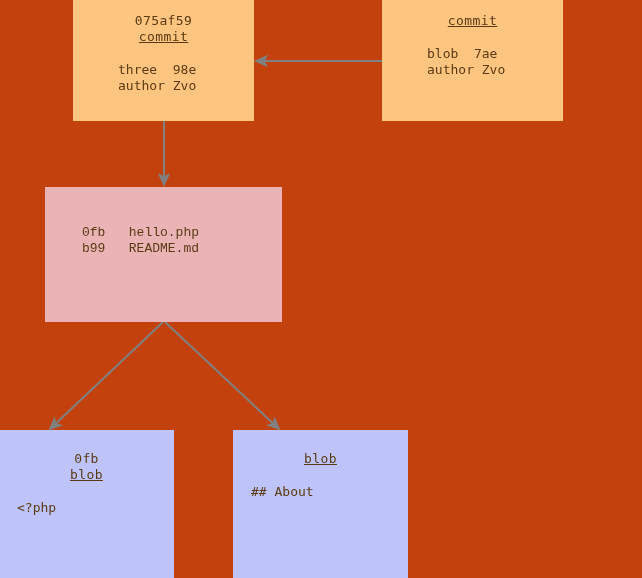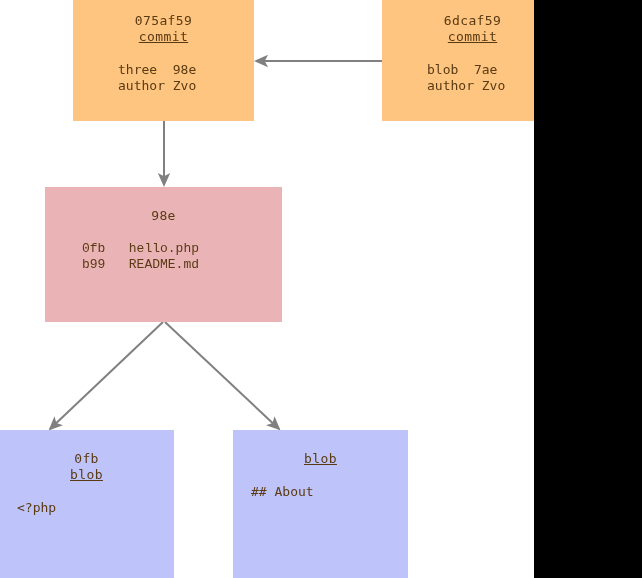--- a/index.html
+++ b/index.html
@@ -3,23 +3,23 @@
 <meta charset="utf-8">
 <title>Git Object Graph</title>
 <style>
   html, body {
     margin: 0;
     padding: 0;
     background: #000000;
   }
   #canvas {
     position: relative;
-    width: 534px;
+    width: 642px;
     height: 578px;
-    background: #ffffff;
+    background: #c2410c;
     overflow: hidden;
     font-family: "DejaVu Sans Mono", "Liberation Mono", monospace;
   }
   .edges {
     position: absolute;
     left: 0;
     top: 0;
     width: 642px;
     height: 578px;
     pointer-events: none;
@@ -81,28 +81,26 @@
   <div id="node-layer">
       <div class="node commit" style="left: 73px; top: -8px; width: 181px; height: 129px; background: rgb(253, 197, 128);">
         <div class="node-head">
           <span class="node-id">075af59</span>
           <span class="node-type">commit</span>
         </div>
         <div class="node-body"><span class="body-row">three  98e</span><span class="body-row">author Zvo</span></div>
       </div>
       <div class="node commit" style="left: 382px; top: -8px; width: 181px; height: 129px; background: rgb(253, 197, 128);">
         <div class="node-head">
-          <span class="node-id">6dcaf59</span>
           <span class="node-type">commit</span>
         </div>
         <div class="node-body"><span class="body-row">blob  7ae</span><span class="body-row">author Zvo</span></div>
       </div>
       <div class="node tree" style="left: 45px; top: 187px; width: 237px; height: 135px; background: rgb(234, 180, 183);">
         <div class="node-head">
-          <span class="node-id">98e</span>
         </div>
         <div class="node-body"><span class="body-row">0fb   hello.php</span><span class="body-row">b99   README.md</span></div>
       </div>
       <div class="node blob" style="left: -1px; top: 430px; width: 175px; height: 151px; background: rgb(190, 196, 250);">
         <div class="node-head">
           <span class="node-id">0fb</span>
           <span class="node-type">blob</span>
         </div>
         <div class="node-body"><span class="body-row">&lt;?php</span></div>
       </div>

